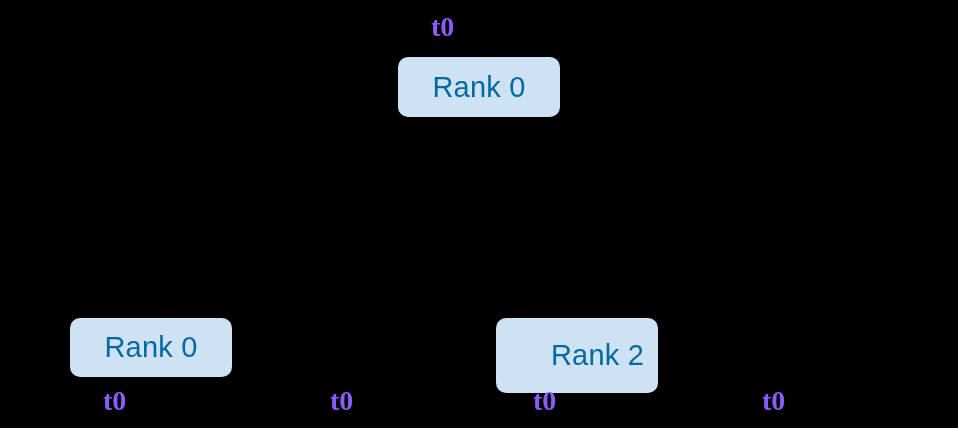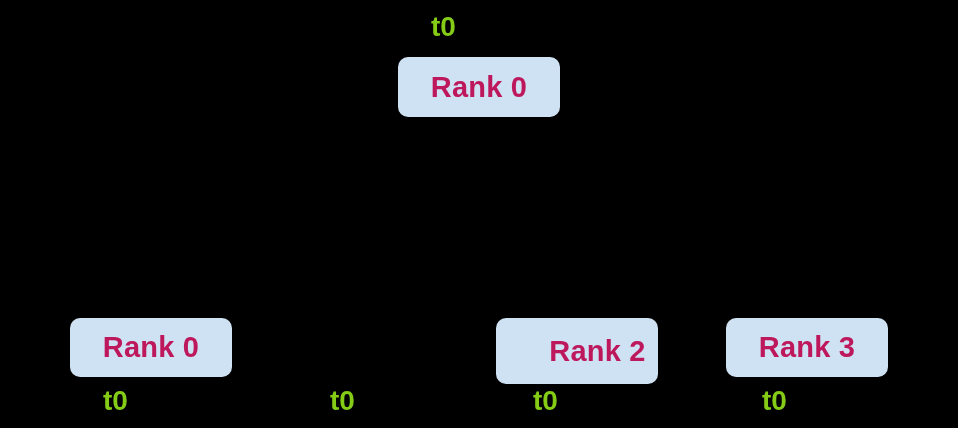--- a/index.html
+++ b/index.html
@@ -23,43 +23,42 @@
     background: #cfe2f3;
     border-radius: 10px;
     display: flex;
     align-items: center;
     justify-content: center;
   }
   .node-label {
     font-family: "Liberation Sans", sans-serif;
     font-size: 29px;
     line-height: 1;
-    color: #be185d;
+    color: #0369a1;
     white-space: nowrap;
     letter-spacing: 0.2px;
-    font-weight: bold;
   }
   .tag {
     position: absolute;
-    font-family: Liberation Sans, sans-serif;
+    font-family: Liberation Serif, serif;
     font-size: 28px;
     line-height: 1;
     font-weight: bold;
-    color: #84cc16;
+    color: #8b5cf6;
     white-space: nowrap;
   }
 
   
   #node-root      { left: 398px; top: 57px;  width: 162px; height: 60px; }
   #tag-root       { left: 431px; top: 13px; }
 
   
   #node-leaf-0    { left: 70px;  top: 318px; width: 162px; height: 59px; }
   #node-leaf-1    { left: 288px; top: 318px; width: 162px; height: 59px; }
-  #node-leaf-2    { left: 496px; top: 318px; width: 162px; height: 66px; padding-left: 41px; }
+  #node-leaf-2    { left: 496px; top: 318px; width: 162px; height: 75px; padding-left: 41px; }
   #node-leaf-3    { left: 726px; top: 318px; width: 162px; height: 59px; }
 
   #tag-leaf-0     { left: 103px; top: 387px; }
   #tag-leaf-1     { left: 330px; top: 387px; }
   #tag-leaf-2     { left: 533px; top: 387px; }
   #tag-leaf-3     { left: 762px; top: 387px; }
 </style>
 </head>
 <body>
 
@@ -76,18 +75,15 @@
   </div>
   <div class="tag" id="tag-leaf-0">t0</div>
 
   <div class="tag" id="tag-leaf-1">t0</div>
 
   <div class="node" id="node-leaf-2">
     <span class="node-label">Rank 2</span>
   </div>
   <div class="tag" id="tag-leaf-2">t0</div>
 
-  <div class="node" id="node-leaf-3">
-    <span class="node-label">Rank 3</span>
-  </div>
   <div class="tag" id="tag-leaf-3">t0</div>
 
 </div>
 
 </body></html>

